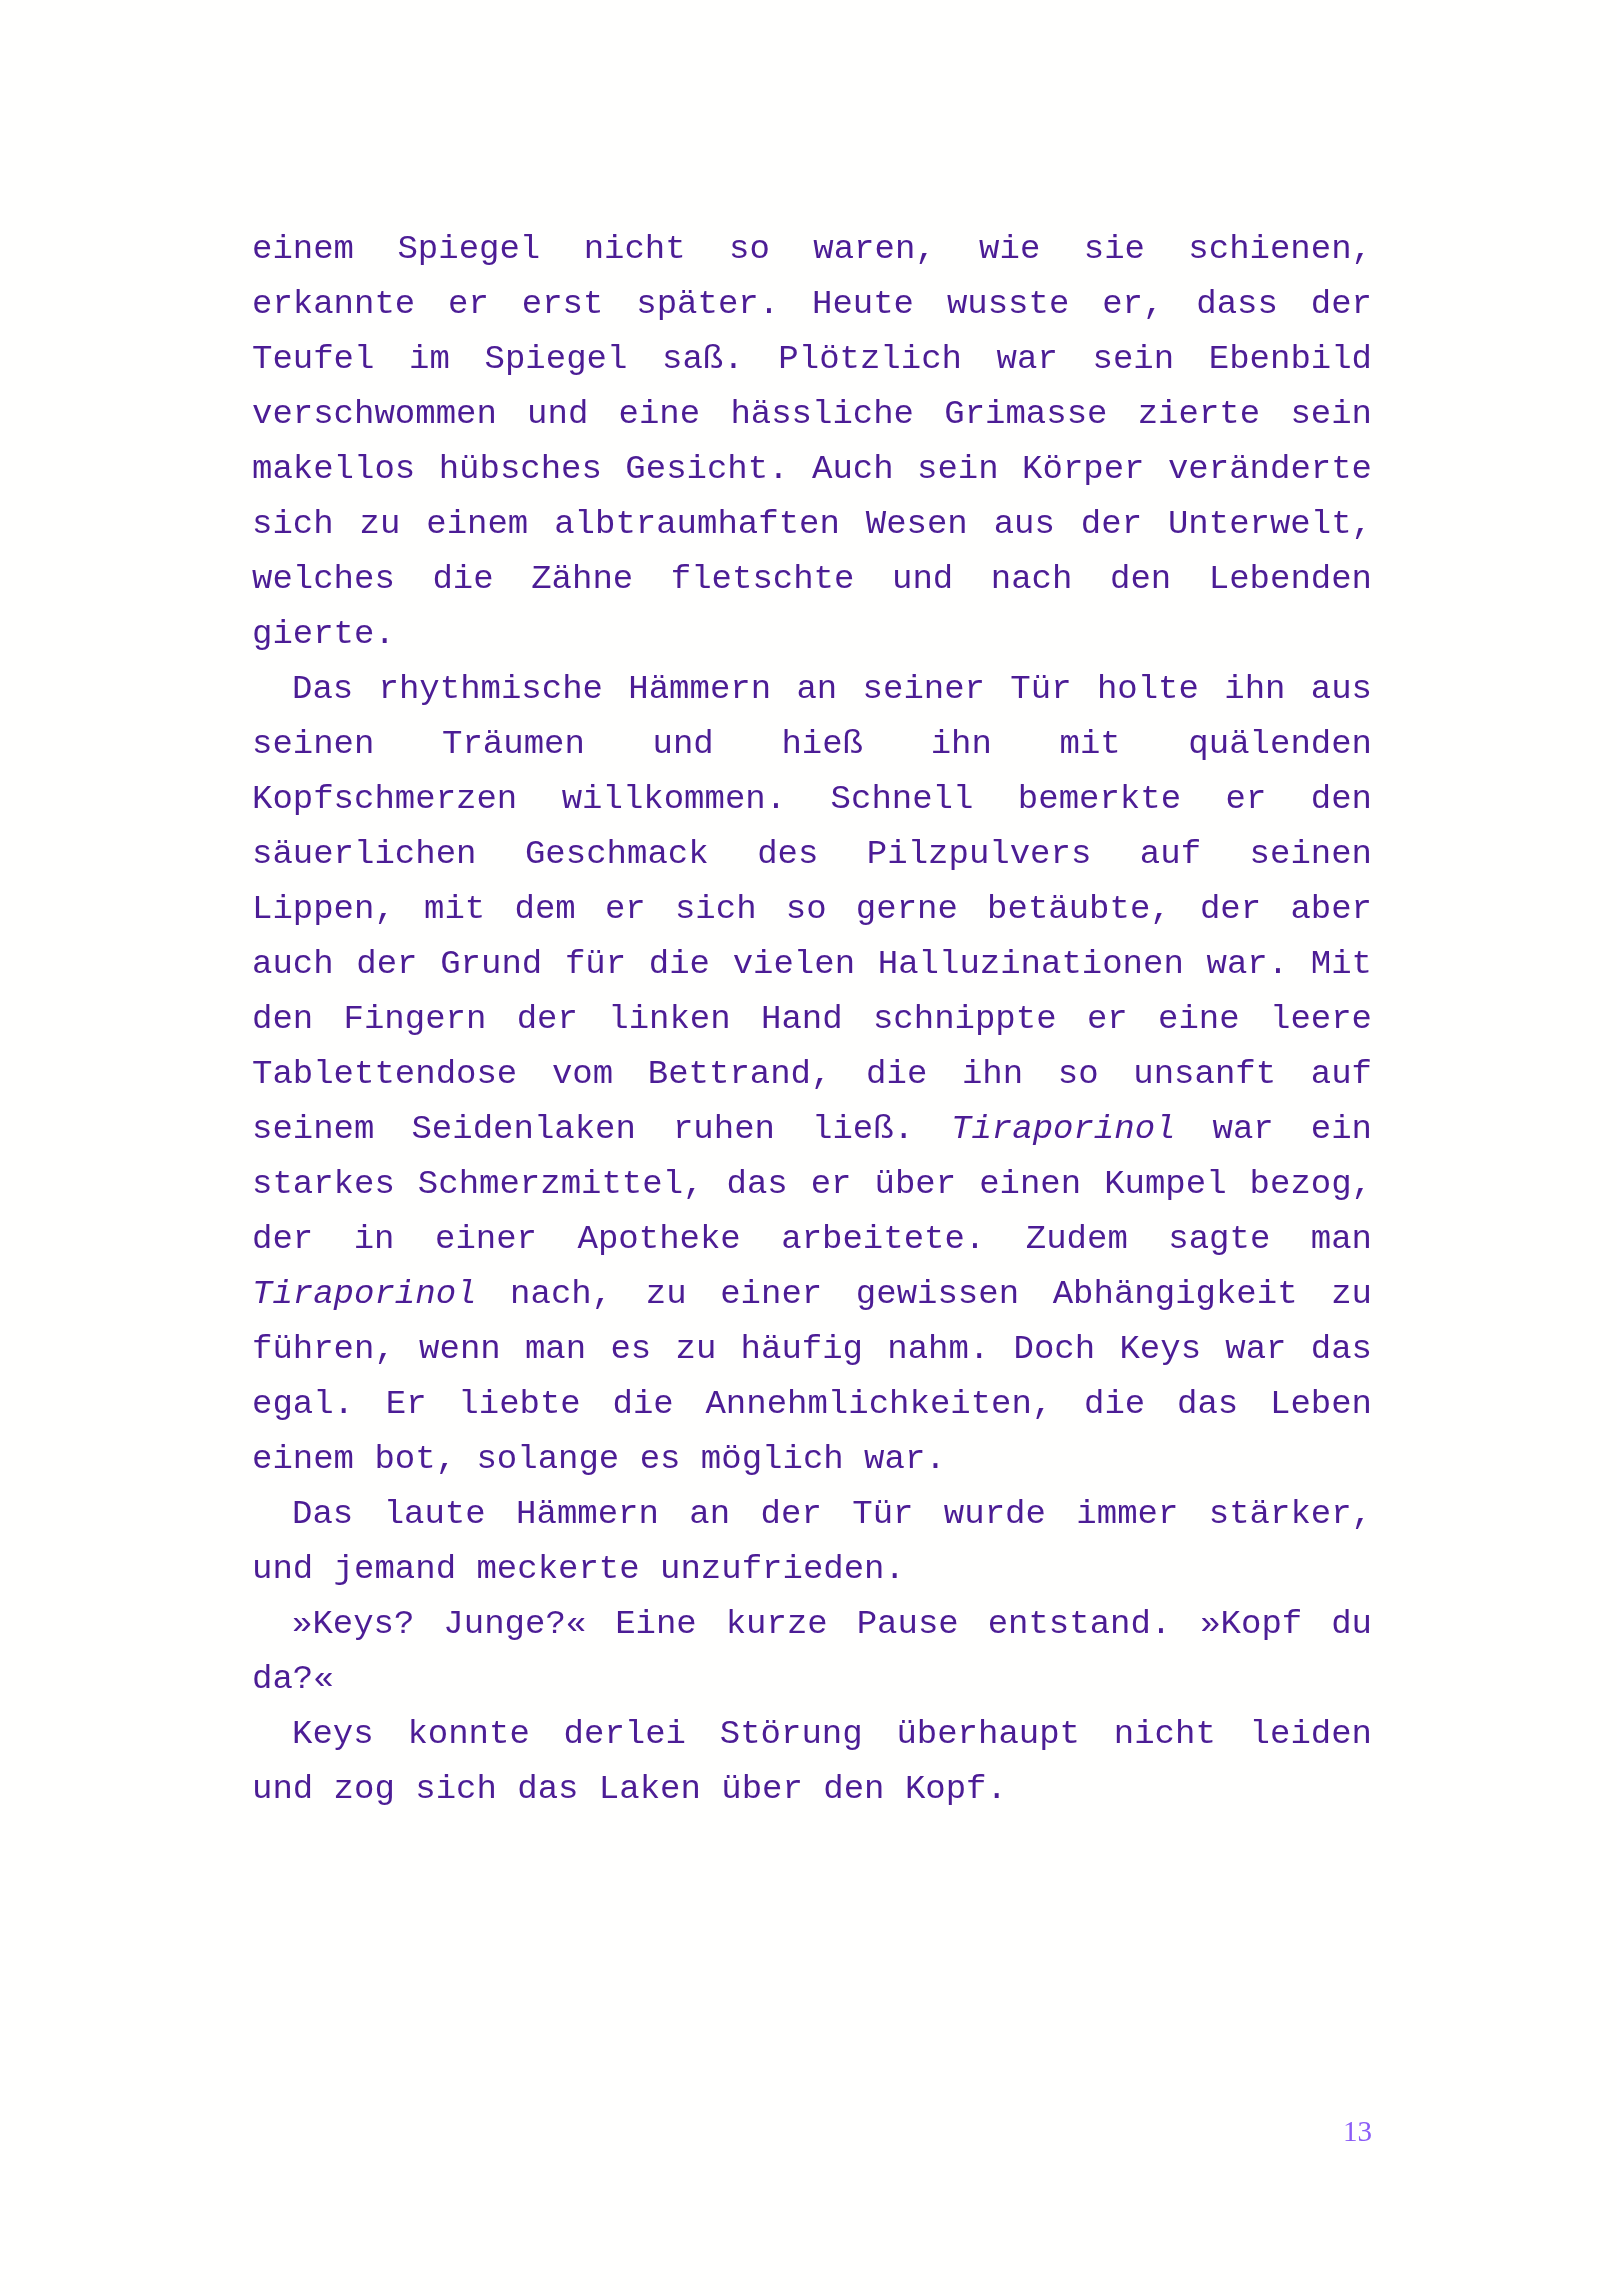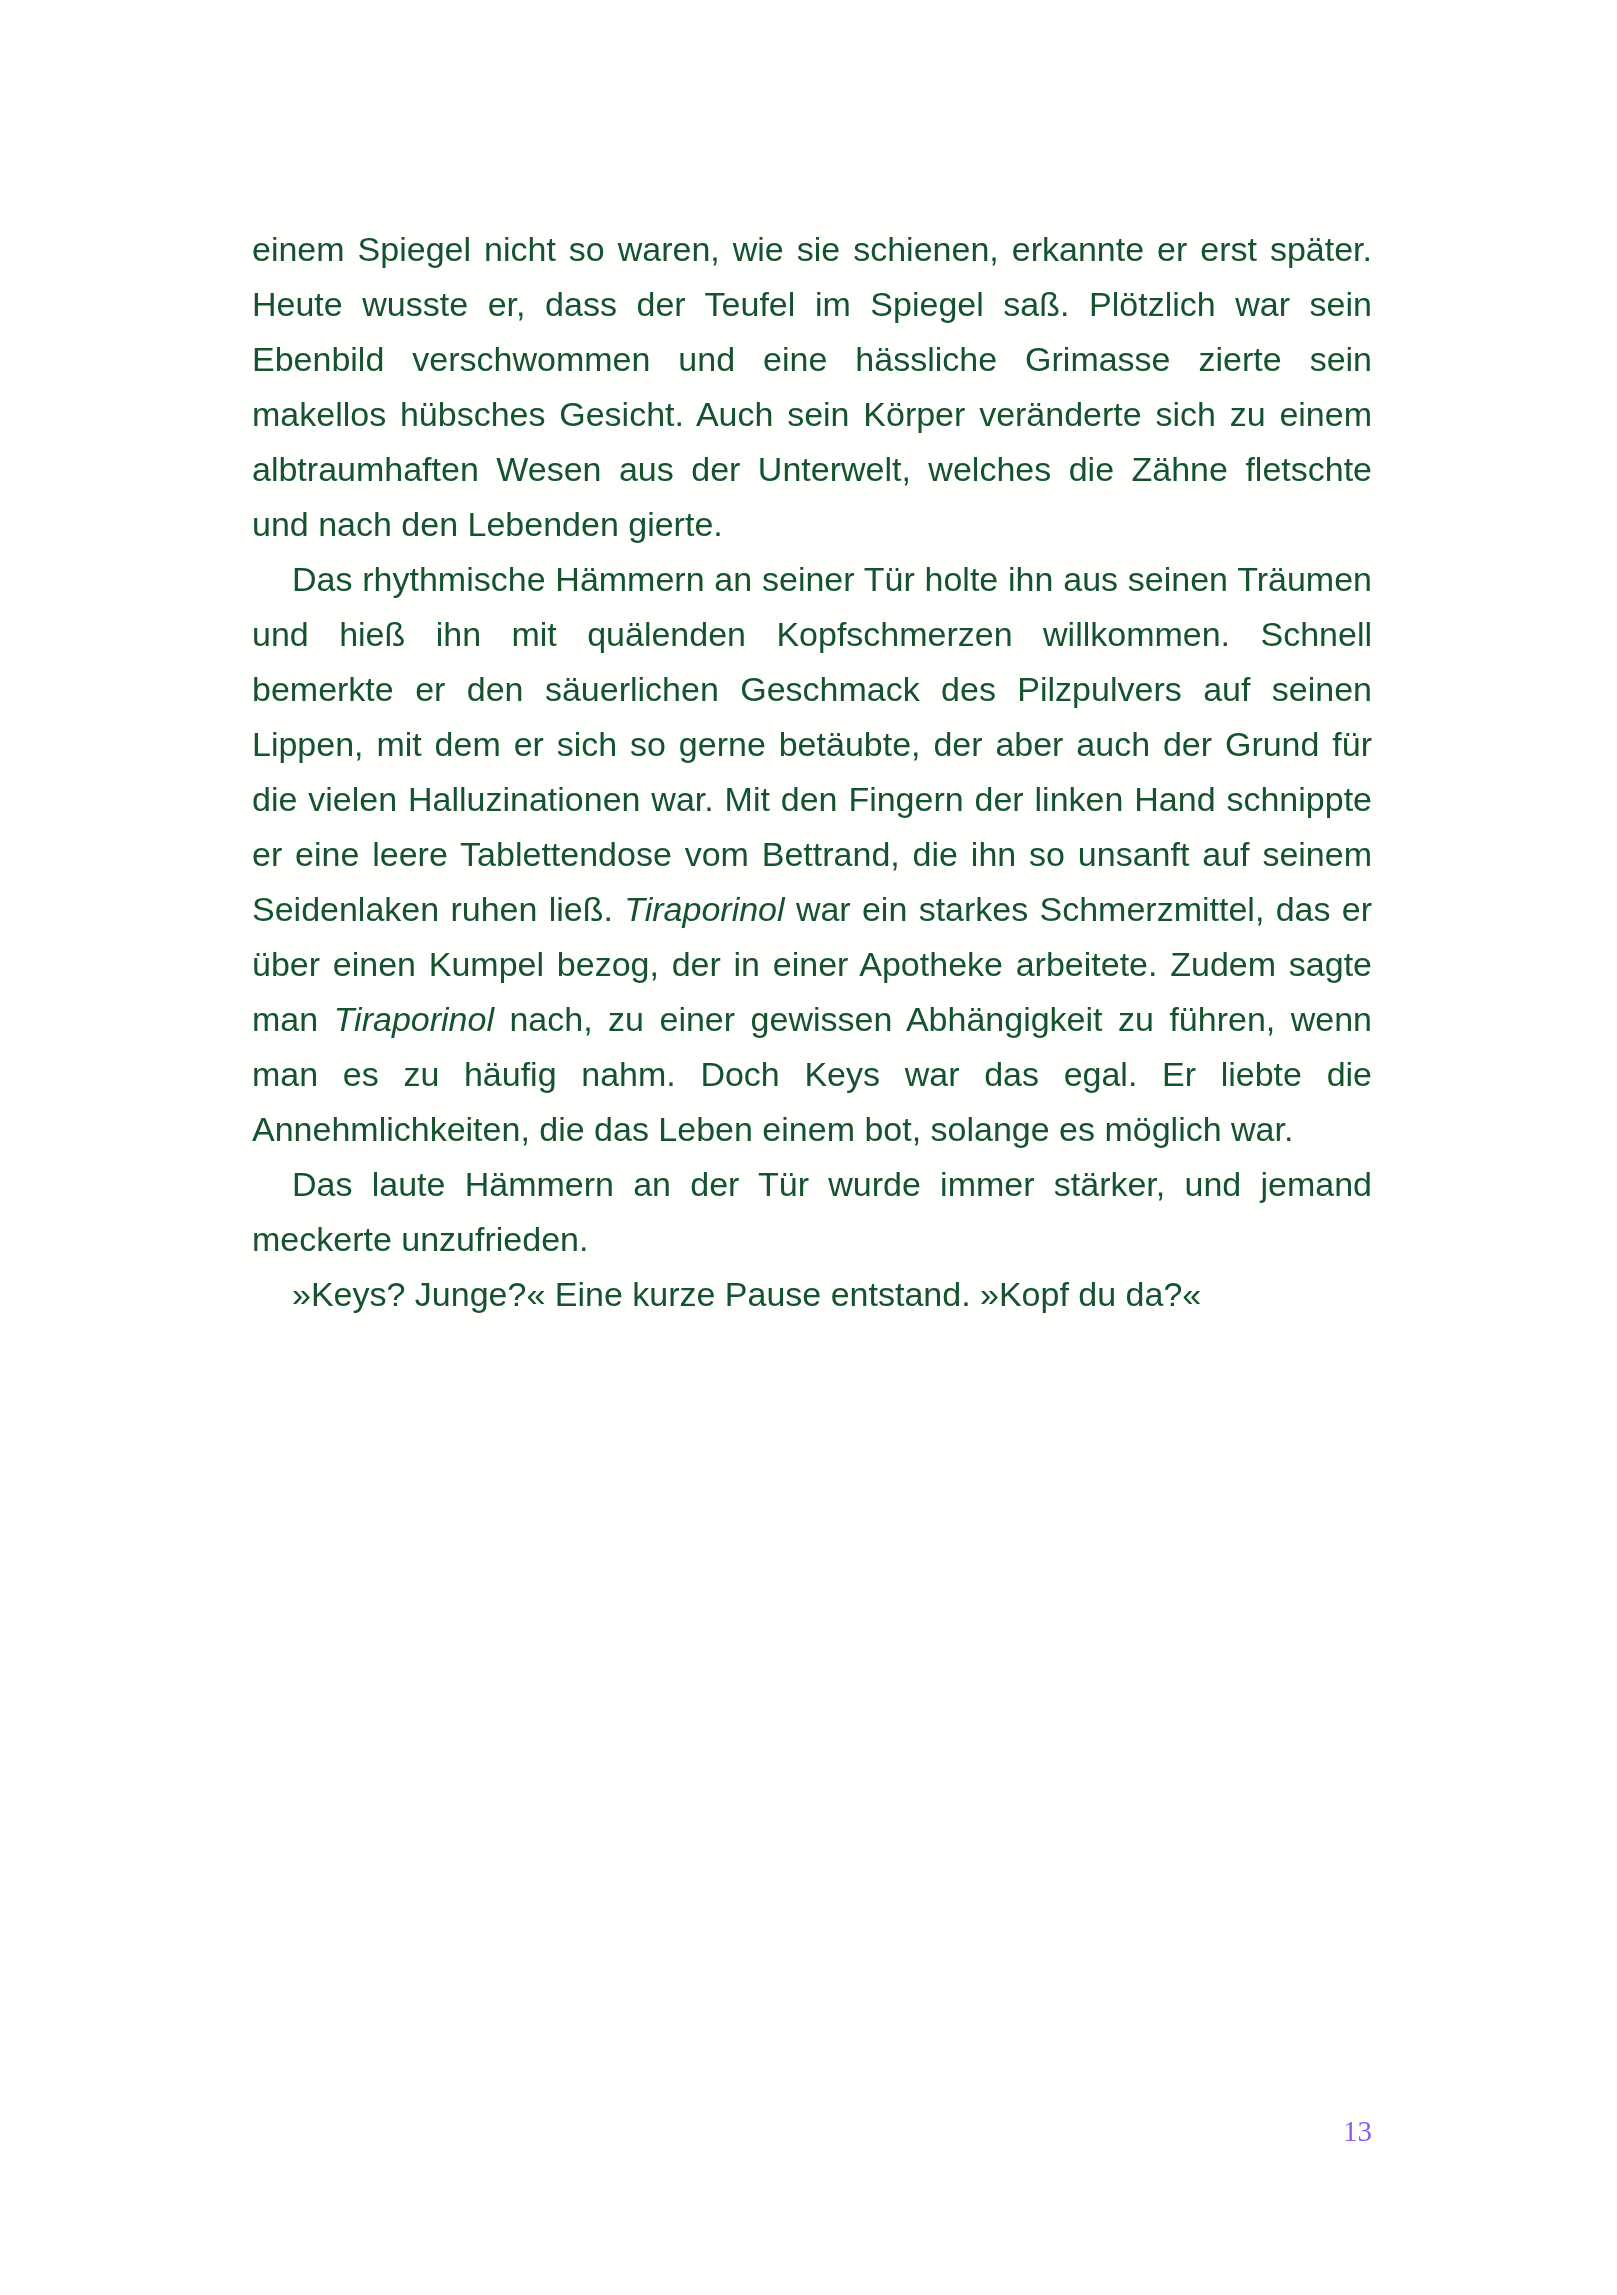--- a/index.html
+++ b/index.html
@@ -29,22 +29,22 @@
     top: 222px;
     width: 1120px;
   }
   p.para {
     margin: 0;
     font-size: 34px;
     line-height: 55px;
     text-align: justify;
     text-justify: inter-word;
     hyphens: manual;
-    color: #14532d;
-    font-family: Liberation Sans, sans-serif;
+    color: #4c1d95;
+    font-family: Liberation Mono, monospace;
   }
   p.indent {
     text-indent: 40px;
   }
   p.para:last-child {
     text-align-last: left;
   }
   em {
     font-style: italic;
   }
@@ -68,19 +68,20 @@
 
     <p class="para">einem Spiegel nicht so waren, wie sie schienen, erkannte er erst später. Heute wusste er, dass der Teufel im Spiegel saß. Plötzlich war sein Ebenbild verschwommen und eine hässliche Grimasse zierte sein makellos hübsches Gesicht. Auch sein Körper veränderte sich zu einem albtraumhaften Wesen aus der Unterwelt, welches die Zähne fletschte und nach den Lebenden gierte.</p>
 
     <p class="para indent"><span>Das rhythmische Hämmern an seiner Tür holte ihn aus seinen Träumen und hieß ihn mit quälenden Kopfschmerzen willkommen. Schnell bemerkte er den säuerlichen Geschmack des Pilzpulvers auf seinen Lippen, mit dem er sich so gerne betäubte, der aber auch der Grund für die vielen Halluzinationen war. Mit den Fingern der linken Hand schnippte er eine leere Tablettendose vom Bettrand, die ihn so unsanft auf seinem Seidenlaken ruhen ließ. </span><em>Tiraporinol</em><span> war ein starkes Schmerzmittel, das er über einen Kumpel bezog, der in einer Apotheke arbeitete. Zudem sagte man </span><em>Tiraporinol</em><span> nach, zu einer gewissen Abhängigkeit zu führen, wenn man es zu häufig nahm. Doch Keys war das egal. Er liebte die Annehmlichkeiten, die das Leben einem bot, solange es möglich war.</span></p>
 
     <p class="para indent">Das laute Hämmern an der Tür wurde immer stärker, und jemand meckerte unzufrieden.</p>
 
 
     <p class="para indent">»Keys? Junge?« Eine kurze Pause entstand. »Kopf du da?«</p>
 
+    <p class="para indent">Keys konnte derlei Störung überhaupt nicht leiden und zog sich das Laken über den Kopf.</p>
 
   </div>
 
   <div class="folio">13</div>
 
 </div>
 
 
 </body></html>

